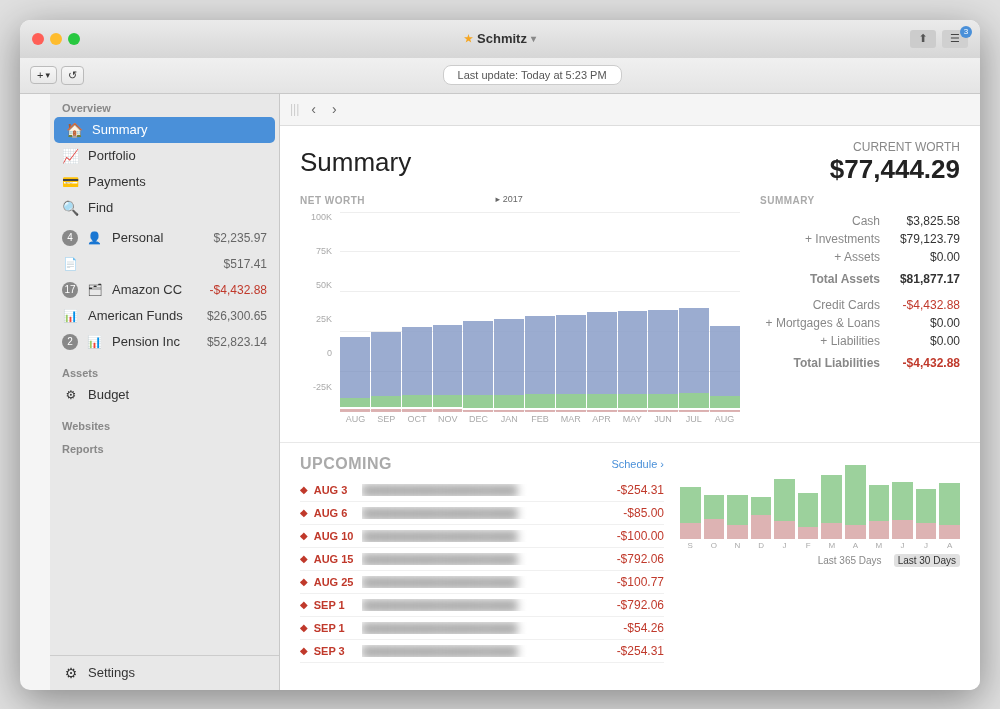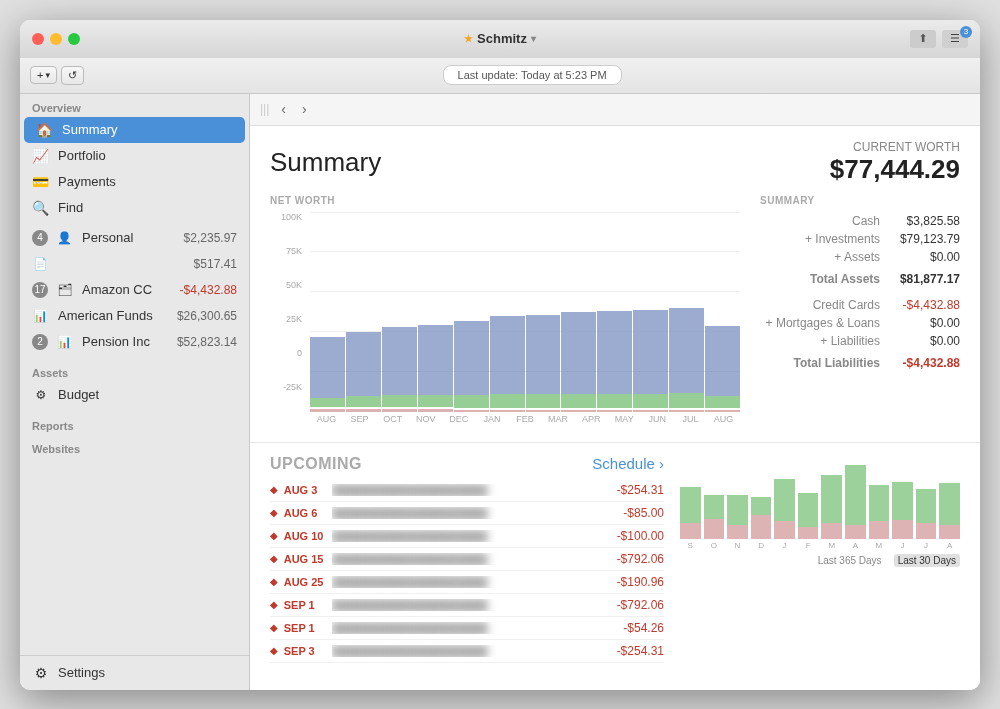--- a/index.html
+++ b/index.html
@@ -134,20 +134,21 @@
       border-radius: 8px;
       padding: 3px 14px;
       font-size: 11px;
       color: #555;
     }
     
     .main-layout {
       display: flex;
       flex: 1;
       overflow: hidden;
+      padding-left: 30px;
     }
     
     .sidebar {
       width: 230px;
       background: #e8e8e8;
       border-right: 1px solid #c8c8c8;
       display: flex;
       flex-direction: column;
       flex-shrink: 0;
       overflow-y: auto;
@@ -420,21 +421,21 @@
       margin-bottom: 6px;
     }
     .panel-title {
       font-size: 16px;
       font-weight: 600;
       color: #aaa;
       letter-spacing: 0.5px;
       text-transform: uppercase;
     }
     .panel-link {
-      font-size: 15px;
+      font-size: 11px;
       color: #4a90d9;
       cursor: pointer;
     }
     .upcoming-row {
       display: flex;
       align-items: center;
       padding: 4px 0;
       border-bottom: 1px solid #f0f0f0;
       font-size: 12px;
       gap: 6px;
@@ -601,22 +602,22 @@
       </div>
 
       <div class="sidebar-spacer"></div>
       <div class="sidebar-section-label">Assets</div>
       <div class="sidebar-item">
         <div class="sidebar-item-icon" style="font-size:12px">⚙</div>
         <span class="sidebar-item-label">Budget</span>
       </div>
 
       <div class="sidebar-spacer"></div>
+      <div class="sidebar-section-label">Websites</div>
       <div class="sidebar-section-label">Reports</div>
-      <div class="sidebar-section-label">Websites</div>
 
       <div class="sidebar-footer">
         <div class="sidebar-item" style="padding:0">
           <div class="sidebar-item-icon" style="font-size:14px">⚙</div>
           <span>Settings</span>
         </div>
       </div>
     </div>
 
     <div class="content">
@@ -684,20 +685,28 @@
                         <div class="bar-col">
                           <div style="display: flex; flex-direction: column; align-items: stretch; width: 100%;">
                             <div class="bar-pos" style="height: 70px;"></div>
                             <div class="bar-green" style="height: 12px;"></div>
                           </div>
                           <div class="bar-neg" style="height: 3px; margin-top: 2px;"></div>
                         </div>
                         <div class="bar-col">
                           <div style="display: flex; flex-direction: column; align-items: stretch; width: 100%;">
                             <div class="bar-pos" style="height: 74px;"></div>
+                            <div class="bar-green" style="height: 13px;"></div>
+                          </div>
+                          <div class="bar-neg" style="height: 2px; margin-top: 2px;"></div>
+                        </div>
+                        <div class="bar-col">
+                          <div class="year-marker">▸ 2017</div>
+                          <div style="display: flex; flex-direction: column; align-items: stretch; width: 100%;">
+                            <div class="bar-pos" style="height: 76px;"></div>
                             <div class="bar-green" style="height: 13px;"></div>
                           </div>
                           <div class="bar-neg" style="height: 2px; margin-top: 2px;"></div>
                         </div>
                         <div class="bar-col">
                           <div style="display: flex; flex-direction: column; align-items: stretch; width: 100%;">
                             <div class="bar-pos" style="height: 78px;"></div>
                             <div class="bar-green" style="height: 14px;"></div>
                           </div>
                           <div class="bar-neg" style="height: 2px; margin-top: 2px;"></div>
@@ -834,21 +843,21 @@
                 <div class="upcoming-row">
                   <span class="upcoming-arrow">◆</span>
                   <span class="upcoming-date">AUG 15</span>
                   <span class="upcoming-desc"><span class="blurred-text">████████████████████</span></span>
                   <span class="upcoming-amount">-$792.06</span>
                 </div>
                 <div class="upcoming-row">
                   <span class="upcoming-arrow">◆</span>
                   <span class="upcoming-date">AUG 25</span>
                   <span class="upcoming-desc"><span class="blurred-text">████████████████████</span></span>
-                  <span class="upcoming-amount">-$190.96</span>
+                  <span class="upcoming-amount">-$100.77</span>
                 </div>
                 <div class="upcoming-row">
                   <span class="upcoming-arrow">◆</span>
                   <span class="upcoming-date">SEP 1</span>
                   <span class="upcoming-desc"><span class="blurred-text">████████████████████</span></span>
                   <span class="upcoming-amount">-$792.06</span>
                 </div>
                 <div class="upcoming-row">
                   <span class="upcoming-arrow">◆</span>
                   <span class="upcoming-date">SEP 1</span>

